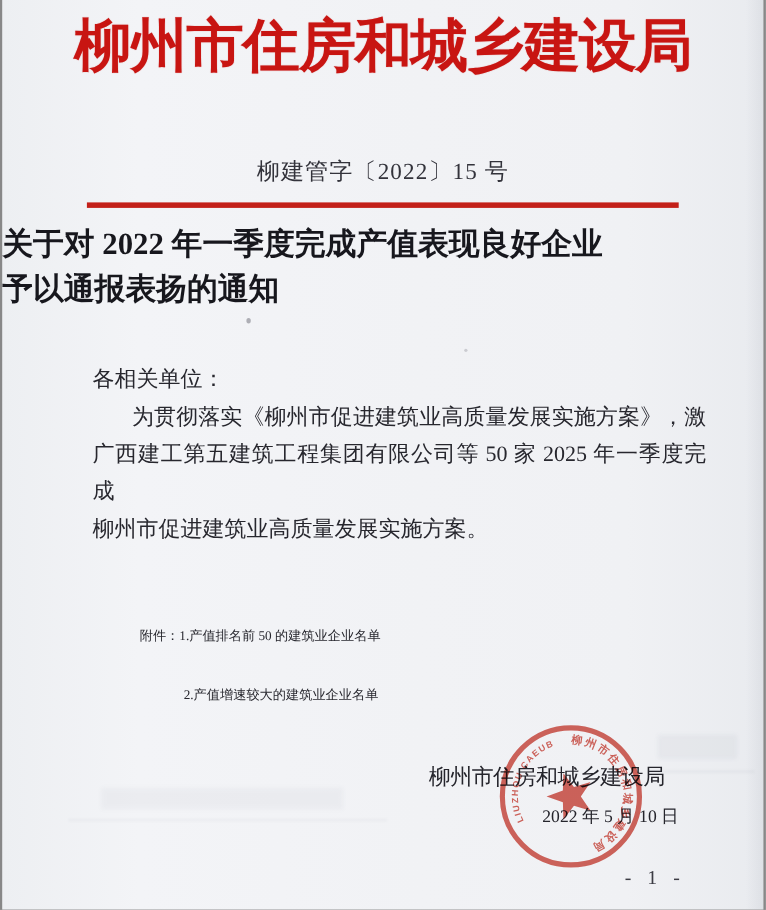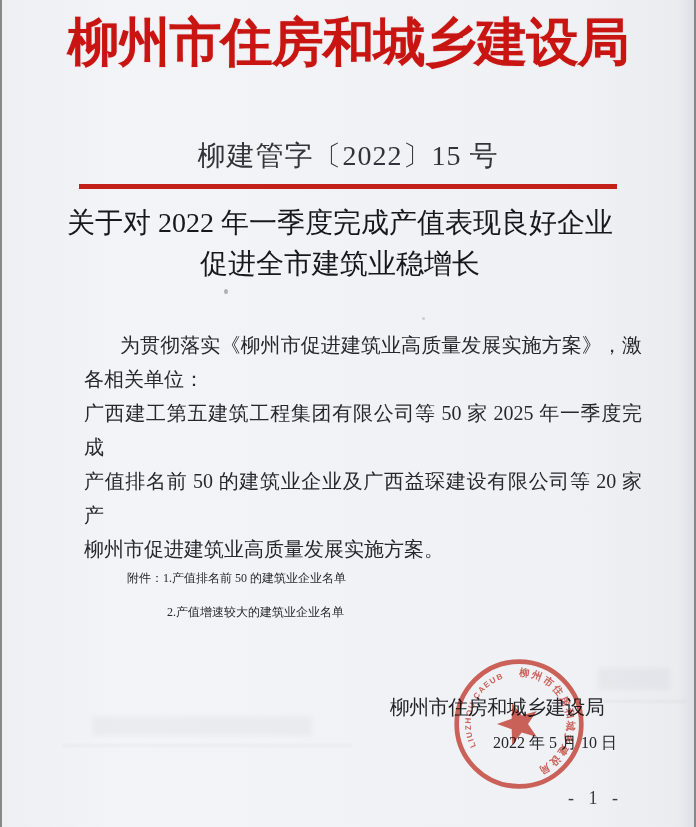--- a/index.html
+++ b/index.html
@@ -18,47 +18,47 @@
     position:absolute; left:0; right:0; top:14px;
     text-align:center;
     font-size:52px; line-height:58px; font-weight:900;
     letter-spacing:-1px;
     color:#c81512;
     text-shadow:0 0 1px rgba(200,21,18,.45);
   }
   .doc-number {
     position:absolute; left:0; right:0; top:143px;
     text-align:center;
-    font-size:28px; line-height:26px;
+    font-size:21px; line-height:26px;
     color:#33333b; letter-spacing:1px;
   }
   .red-rule {
     position:absolute; left:77px; top:184px;
     width:538px; height:5px;
     background:#c32019;
   }
   .doc-title {
     position:absolute; left:0; right:16px; top:202px;
-    text-align:center;
-    font-size:28px; line-height:41px; font-weight:normal;
+    text-align:left;
+    font-size:28px; line-height:41px; font-weight:bold;
     color:#17171d; letter-spacing:0px;
   }
   .body-block {
     position:absolute; left:82px; top:328px; width:558px;
     font-size:20px; line-height:34px;
     color:#27272e;
   }
   .bline { white-space:nowrap; }
   .indent { text-indent:36px; }
   .fill { text-align:justify; text-align-last:justify; white-space:normal; }
   .attachments {
     position:absolute; left:125px; top:561px; width:480px;
     font-size:12px; line-height:34px; color:#27272e;
   }
-  .att-item2 { padding-left:40px; }
+  .att-item2 { padding-left:40px;margin-top:19px; }
   .sign-agency {
     position:absolute; left:385px; top:696px; width:220px;
     text-align:center; font-size:20px; line-height:23px;
     letter-spacing:-0.5px; color:#25252c;
   }
   .sign-date {
     position:absolute; left:395px; top:731px; width:220px;
     text-align:right; font-size:16px; line-height:23px;
     color:#25252c;
   }
@@ -102,28 +102,27 @@
 <div class="paper">
 
   <div class="agency-header">柳州市住房和城乡建设局</div>
 
   <div class="doc-number">柳建管字〔2022〕15 号</div>
 
   <div class="red-rule"></div>
 
   <div class="doc-title">
     <div>关于对 2022 年一季度完成产值表现良好企业</div>
-    <div>促进全市建筑业稳增长</div>
+    <div>予以通报表扬的通知</div>
   </div>
 
   <div class="body-block">
+    <div class="bline">各相关单位：</div>
     <div class="bline indent fill">为贯彻落实《柳州市促进建筑业高质量发展实施方案》，激</div>
-    <div class="bline">各相关单位：</div>
     <div class="bline fill">广西建工第五建筑工程集团有限公司等 50 家 2025 年一季度完成</div>
-    <div class="bline fill">产值排名前 50 的建筑业企业及广西益琛建设有限公司等 20 家产</div>
     <div class="bline">柳州市促进建筑业高质量发展实施方案。</div>
   </div>
 
   <div class="attachments">
     <div class="bline">
       <span>附件：</span><span>1.产值排名前 50 的建筑业企业名单</span>
     </div>
     <div class="bline att-item2">2.产值增速较大的建筑业企业名单</div>
   </div>
 

